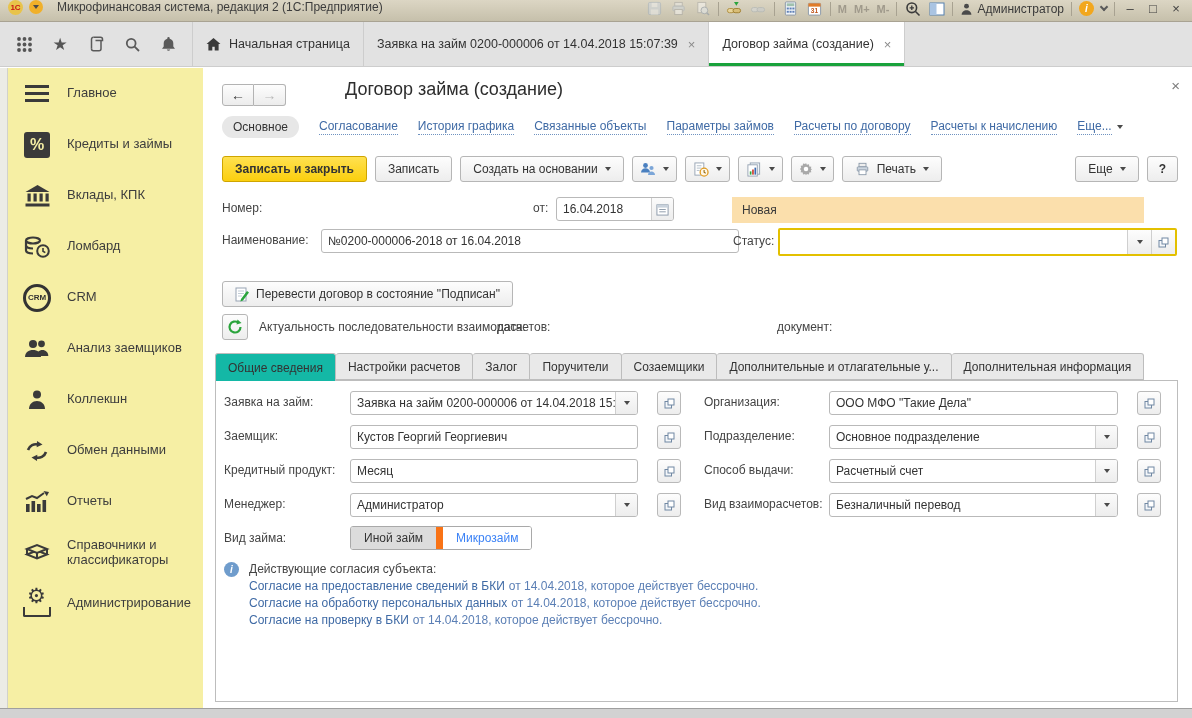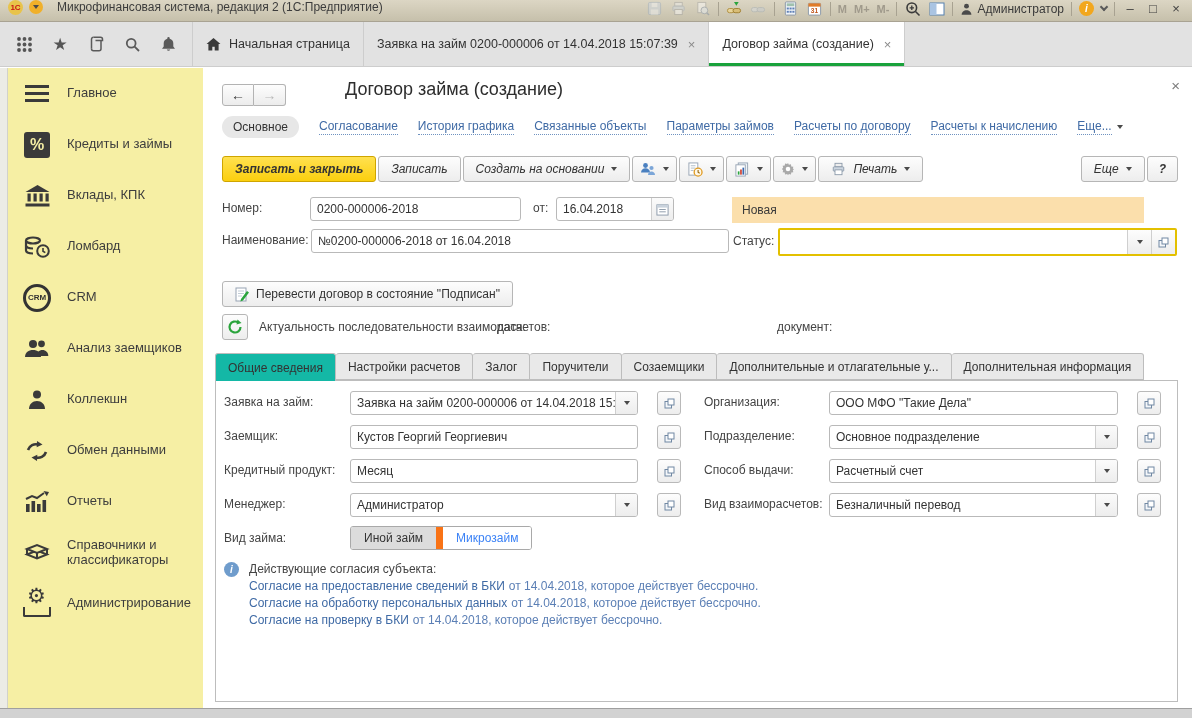--- a/index.html
+++ b/index.html
@@ -76,21 +76,21 @@
 
   .page-title { top:11px; left:142px; font-size:18px; color:#2d2d2d; }
   .page-close { top:9px; right:12px; color:#7d7d7d; font-size:15px; }
 
   .navrow { top:48px; left:19px; right:10px; display:flex; align-items:center; gap:20px; white-space:nowrap; overflow:hidden; }
   .chip { background:#e7e7e7; border-radius:11px; padding:4px 11px; color:#333; }
   .navlink { color:#3f6aa5; border-bottom:1px dotted #6f92c0; padding-bottom:1px; }
   .more-nav { display:flex; align-items:center; gap:5px; }
   .tri { width:0; height:0; border-left:3.5px solid transparent; border-right:3.5px solid transparent; border-top:4.5px solid #4a4a4a; }
 
-  .toolbar { top:88px; left:19px; right:14px; display:flex; align-items:center; gap:2px;font-style:italic; }
+  .toolbar { top:88px; left:19px; right:14px; display:flex; align-items:center; gap:8px; }
   .btn { height:26px; border:1px solid #b6b6b6; border-radius:3px; background:linear-gradient(#fdfdfd,#ededed);
     display:inline-flex; align-items:center; padding:0 12px; gap:7px; color:#333; white-space:nowrap; }
   .btn.primary { background:linear-gradient(#ffe150,#fbcf0e); border-color:#cfa500; font-weight:bold; }
   .btn.iconbtn { padding:0 7px; }
   .btn.help { font-weight:bold; padding:0 11px; }
   .spacer { flex:1; }
 
   .lbl { color:#444; white-space:nowrap; }
   .fbox { height:24px; border:1px solid #b9b9b9; border-radius:3px; background:#fff; display:flex; align-items:stretch; overflow:hidden; }
   .fval { flex:1; display:flex; align-items:center; padding:0 6px; white-space:nowrap; overflow:hidden; color:#333; }
@@ -486,40 +486,37 @@
         </span>
       <span class="spacer"></span>
       <span class="btn">
           <span>Еще</span>
           <span class="tri"></span>
         </span>
       <span class="btn help">?</span>
     </div>
 
     <span class="abs lbl" style="top:133px;left:19px">Номер:</span>
-    <div class="abs fbox" style="top:129px;left:107px;width:211px">
-      <span class="fval">0200-000006-2018</span>
-    </div>
     <span class="abs lbl" style="top:133px;left:330px">от:</span>
     <div class="abs fbox" style="top:129px;left:353px;width:118px">
       <span class="fval">16.04.2018</span>
       <span class="ddbtn">
           <svg width="13" height="13" viewBox="0 0 14 14">
             <rect x="1" y="2" width="12" height="11" fill="#fff" stroke="#8a98a8"></rect>
             <rect x="1" y="2" width="12" height="3" fill="#c9d2dc"></rect>
             <path d="M3.5 7h7M3.5 9.5h7" stroke="#8a98a8"></path>
           </svg>
         </span>
     </div>
     <div class="abs banner">
         <span>Новая</span>
       </div>
 
     <span class="abs lbl" style="top:165px;left:19px">Наименование:</span>
-    <div class="abs fbox" style="top:161px;left:108px;width:418px">
+    <div class="abs fbox" style="top:161px;left:118px;width:418px">
       <span class="fval">№0200-000006-2018 от 16.04.2018</span>
     </div>
     <span class="abs lbl" style="top:166px;left:530px">Статус:</span>
     <div class="abs statusbox">
       <span class="fval"></span>
       <span class="ddbtn">
           <span class="tri"></span>
         </span>
       <span class="inopen">
           <svg width="11" height="11" viewBox="0 0 11 11">

